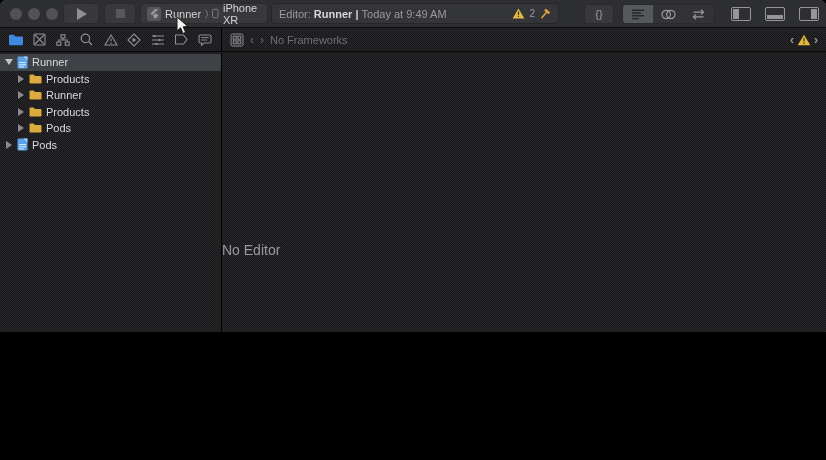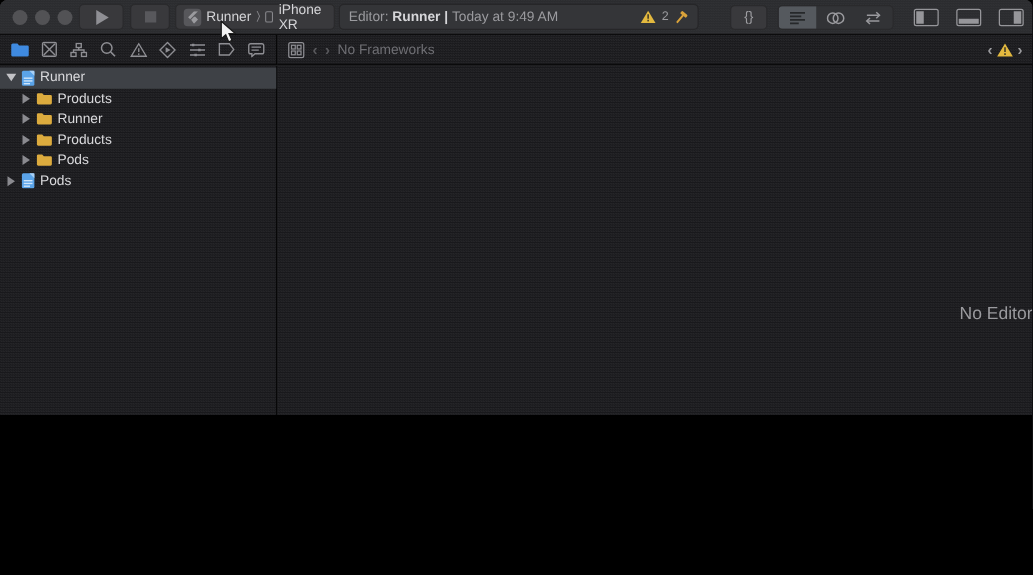--- a/index.html
+++ b/index.html
@@ -74,21 +74,21 @@
   
   #filterbar{height:26px;box-sizing:border-box;border-top:1px solid #0a0a0b;display:flex;align-items:center;padding:0 6px;gap:5px;
     background-color:#222225;background-image:repeating-conic-gradient(#28282b 0% 25%, #1d1d20 0% 50%);background-size:2px 2px;}
   #addBtn{color:#98989c;font-size:14px;line-height:1;}
   #filterfield{flex:1;height:17px;background:#303134;border:1px solid #3c3d40;border-radius:5px;
     display:flex;align-items:center;gap:4px;padding:0 4px;box-sizing:border-box;}
   #filterinput{flex:1;min-width:10px;background:transparent;border:none;outline:none;color:#c8c8cb;font-size:11px;
     font-family:"Liberation Sans",sans-serif;padding:0;}
   #filterinput::placeholder{color:#7c7c81;}
   
-  #editor{flex:1;display:flex;align-items:center;justify-content:flex-end;}
+  #editor{flex:1;display:flex;align-items:center;justify-content:flex-start;}
   #noEditor{color:#9a9a9e;font-size:14px;margin-top:-14px;}
   
   #cursor{position:absolute;left:176px;top:16px;z-index:50;}
 </style>
 </head>
 <body>
 
 <div id="window">
 
   <div id="toolbar">

